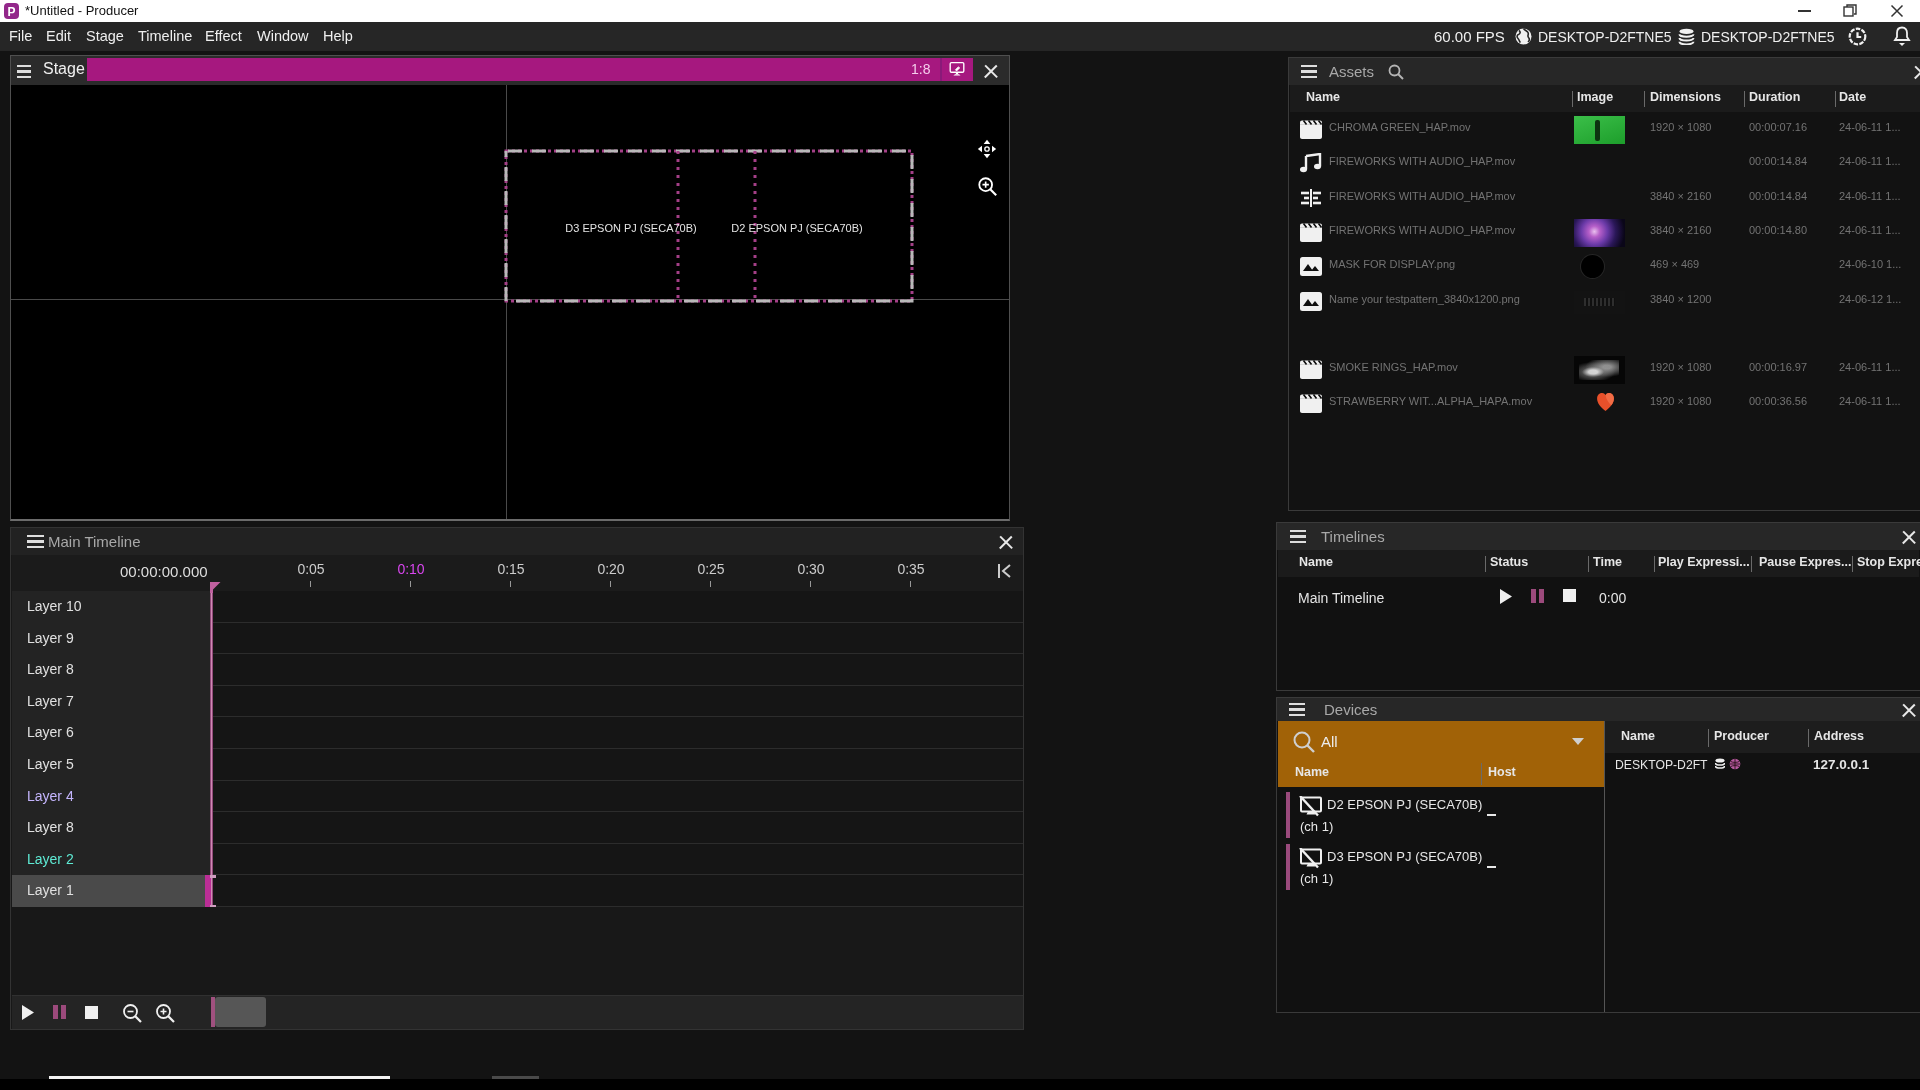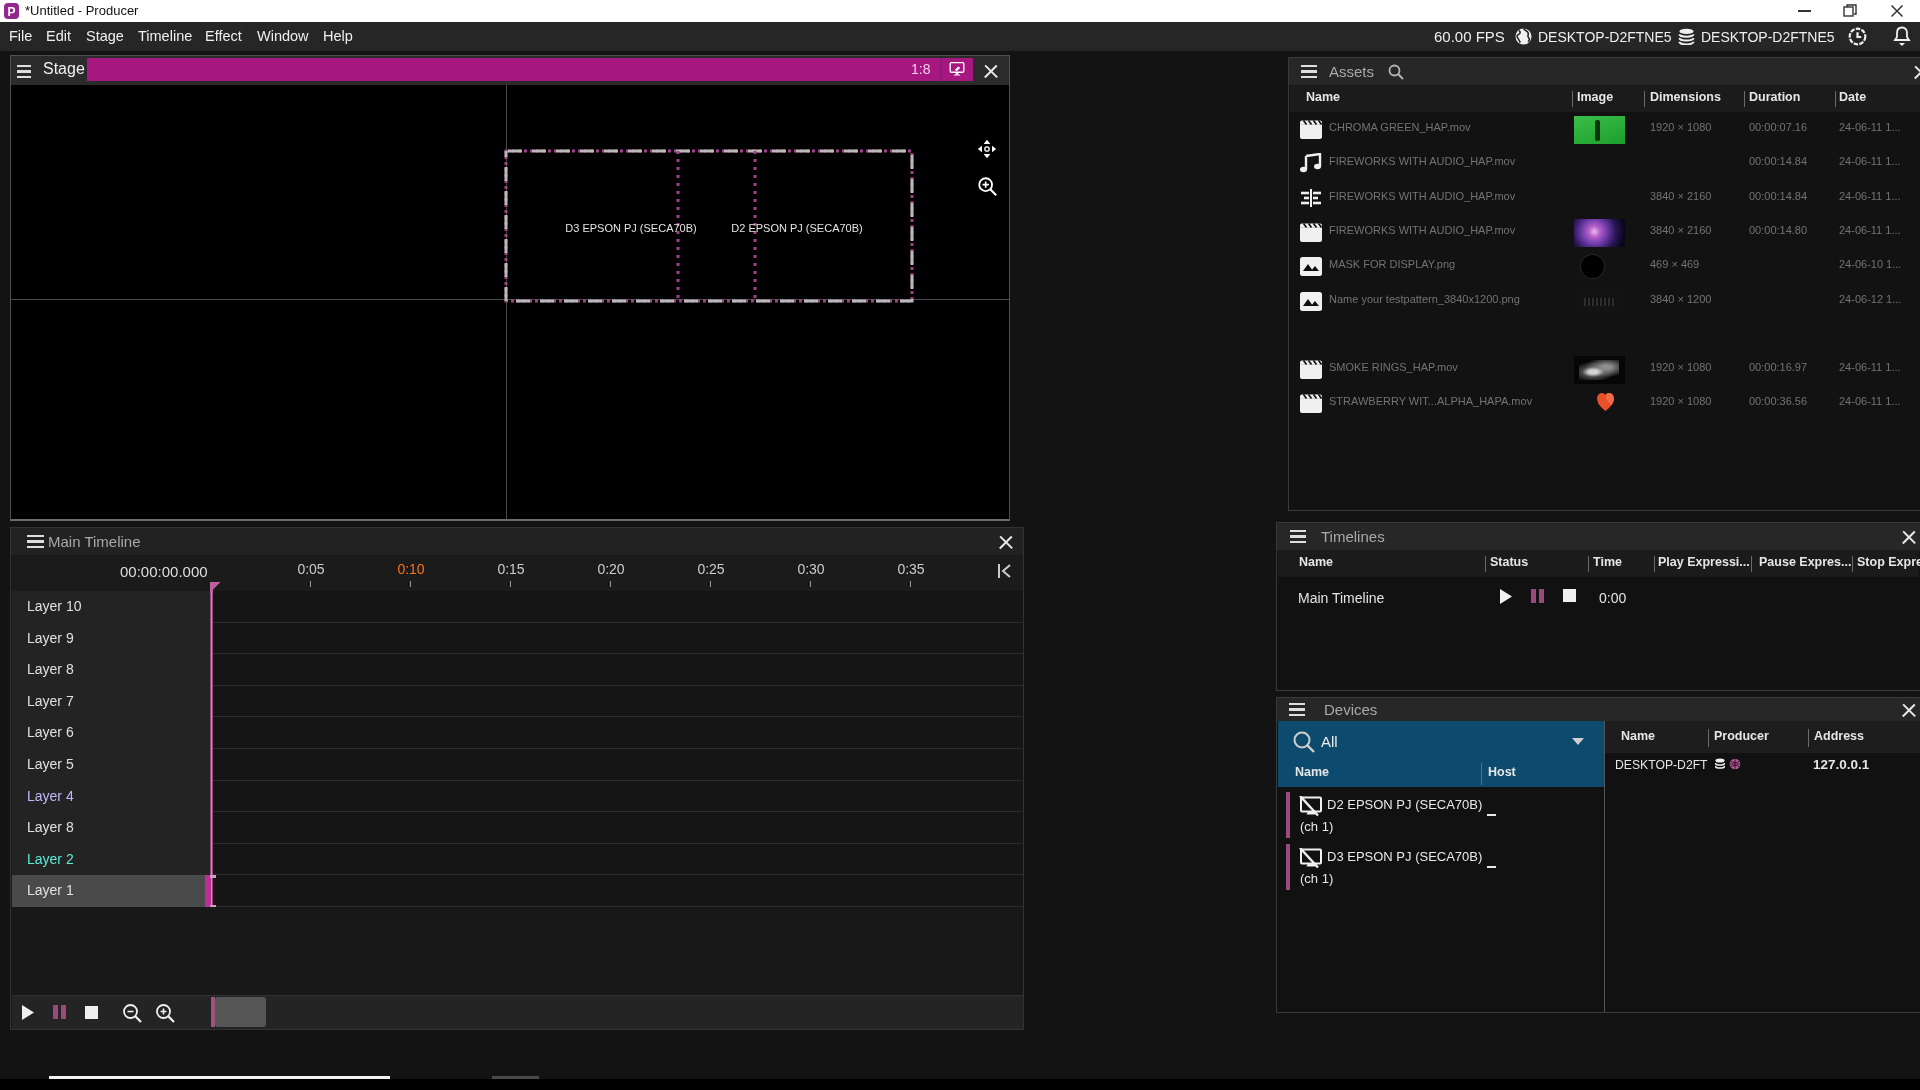--- a/index.html
+++ b/index.html
@@ -127,21 +127,21 @@
         <i></i>
         <i></i>
       </div>
     <div class="ptitle" style="left:37px">Main Timeline</div>
     <div class="closex" style="right:10px;top:7px"></div>
   </div>
 
   <div class="abs" style="left:1px;top:27px;width:1012px;height:36px;background:#1b1b1b">
     <div class="abs" style="left:108px;top:8px;font-size:15px;color:#dedede">00:00:00.000</div>
     <div class="abs" style="left:281px;top:6px;font-size:14px;color:#cccccc;width:36px;text-align:center">0:05</div>
-    <div class="abs" style="left:381px;top:6px;font-size:14px;color:#f97316;width:36px;text-align:center">0:10</div>
+    <div class="abs" style="left:381px;top:6px;font-size:14px;color:#d946ef;width:36px;text-align:center">0:10</div>
     <div class="abs" style="left:481px;top:6px;font-size:14px;color:#cccccc;width:36px;text-align:center">0:15</div>
     <div class="abs" style="left:581px;top:6px;font-size:14px;color:#cccccc;width:36px;text-align:center">0:20</div>
     <div class="abs" style="left:681px;top:6px;font-size:14px;color:#cccccc;width:36px;text-align:center">0:25</div>
     <div class="abs" style="left:781px;top:6px;font-size:14px;color:#cccccc;width:36px;text-align:center">0:30</div>
     <div class="abs" style="left:881px;top:6px;font-size:14px;color:#cccccc;width:36px;text-align:center">0:35</div>
     <div class="abs" style="left:298px;top:26px;width:1px;height:6px;background:#999"></div>
     <div class="abs" style="left:398px;top:26px;width:1px;height:6px;background:#999"></div>
     <div class="abs" style="left:498px;top:26px;width:1px;height:6px;background:#999"></div>
     <div class="abs" style="left:598px;top:26px;width:1px;height:6px;background:#999"></div>
     <div class="abs" style="left:698px;top:26px;width:1px;height:6px;background:#999"></div>
@@ -407,21 +407,21 @@
   <div class="phead" style="height:23px">
     <div class="ham" style="left:12px;top:5px;width:16px">
         <i></i>
         <i></i>
         <i></i>
       </div>
     <div class="ptitle" style="left:47px;top:3px">Devices</div>
     <div class="closex" style="right:4px;top:5px"></div>
   </div>
 
-  <div class="abs" style="left:1px;top:23px;width:326px;height:66px;background:#0c4a6e">
+  <div class="abs" style="left:1px;top:23px;width:326px;height:66px;background:#a16207">
     <svg class="abs" style="left:14px;top:9px" width="24" height="24" viewBox="0 0 24 24">
       <circle cx="10" cy="10" r="7.5" fill="none" stroke="#cfcfcf" stroke-width="2"></circle>
       <line x1="15.5" y1="15.5" x2="22" y2="22" stroke="#cfcfcf" stroke-width="2.4"></line>
     </svg>
     <div class="abs" style="left:43px;top:12px;font-size:15px;color:#ececec">All</div>
     <svg class="abs" style="left:294px;top:17px" width="12" height="8">
         <path d="M0 0 L12 0 L6 7 Z" fill="#cfcfcf"></path>
       </svg>
     <div class="coltxt" style="left:17px;top:44px">Name</div>
     <div class="sep" style="left:203px;top:42px;height:22px"></div>

